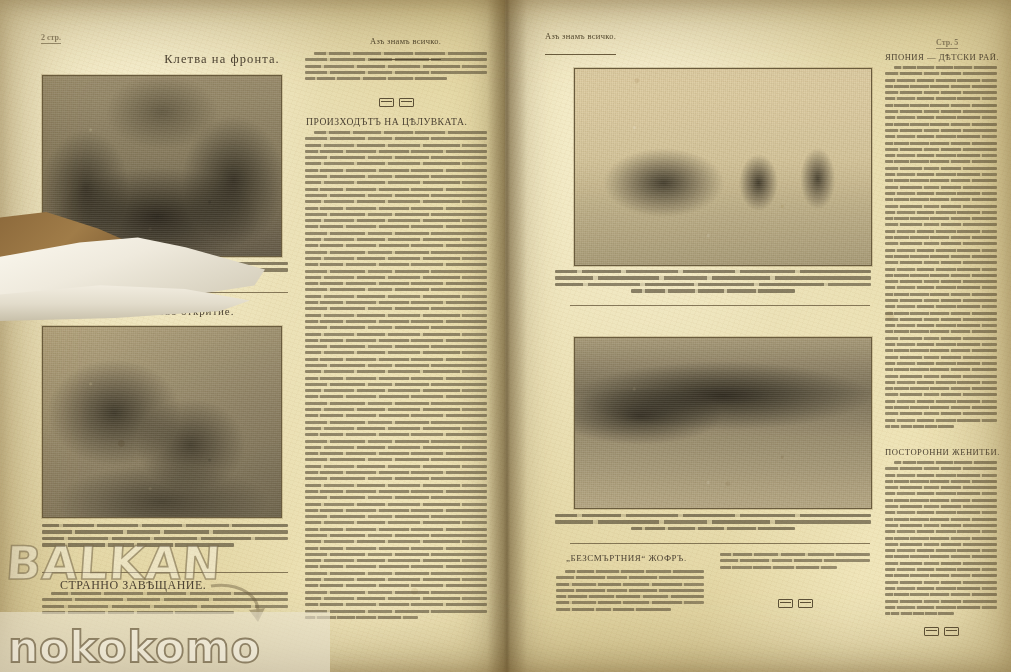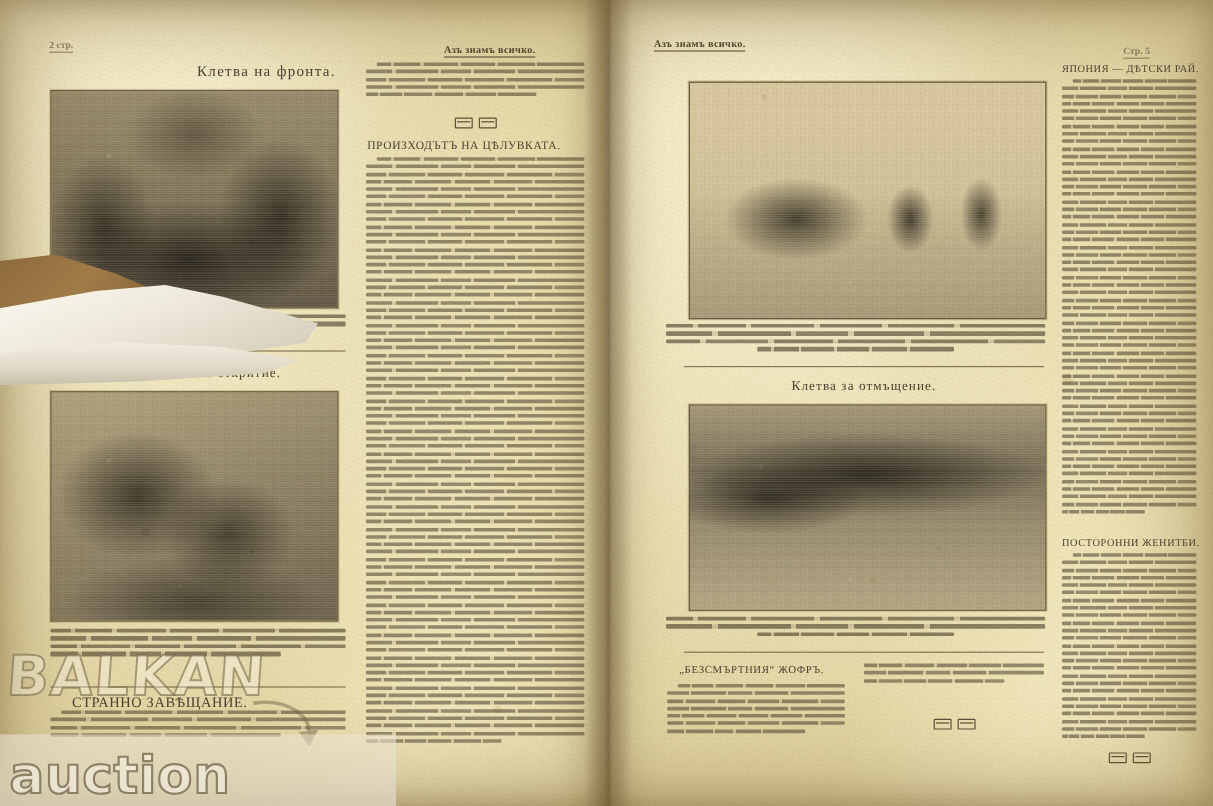--- a/index.html
+++ b/index.html
@@ -41,23 +41,23 @@
       radial-gradient(circle at 72% 72%, rgba(150,115,60,.25) 0 2px, rgba(0,0,0,0) 3px),
       repeating-linear-gradient(17deg, rgba(160,130,70,.10) 0 1px, rgba(0,0,0,0) 1px 4px),
       repeating-linear-gradient(-71deg, rgba(160,130,70,.08) 0 1px, rgba(0,0,0,0) 1px 5px);
   }
   .edge-dark{
     position:absolute;inset:0;pointer-events:none;
     box-shadow: inset 0 0 70px 14px rgba(110,85,40,.40), inset 0 0 22px 2px rgba(120,95,45,.30);
   }
 
   .run{
-    position:absolute;font-family:"Liberation Serif",serif;font-weight:bold;
+    position:absolute;font-family:"Liberation Serif",serif;font-weight:normal;
     font-size:8.5px;letter-spacing:.3px;color:#50462f;white-space:nowrap;
-    border-bottom:1px solid #6a5c3f;padding-bottom:1px;
+    border-bottom:1px solid #6a5c3f;padding-bottom:13px;
   }
   .folio{
     position:absolute;font-size:8px;font-weight:bold;color:#6d6149;white-space:nowrap;
     border-bottom:1px solid #7d7154;padding-bottom:1px;opacity:.75;
   }
 
   
   .headline{
     position:absolute;text-align:center;font-size:12.5px;color:#4b4132;
     letter-spacing:1.1px;white-space:nowrap;
@@ -404,21 +404,20 @@
   <div class="colblock caption" style="left:555px;top:270px;width:316px;">
     <div class="tline"></div>
     <div class="tline v2"></div>
     <div class="tline v3"></div>
     <div class="tline center"></div>
   </div>
   <div style="position:absolute;left:555px;top:270px;width:316px;height:16px;font-size:0;overflow:hidden">Англичанитѣ сѫ въ Руссия като въ завладѣна страна. Английски офицери, начело на патрули отъ английски войници, съ револвери въ рѫка събиратъ разбѣгалитѣ се при германскитѣ атаки руски войници. Горната снимка дава такава една сцена.</div>
 
   <div class="rule" style="left:570px;top:305px;width:300px;"></div>
 
-  <div class="headline small" style="left:600px;top:316px;width:240px;">Клетва за отмъщение.</div>
 
   <div class="photo" style="left:574px;top:337px;width:296px;height:170px;">
     <div class="plate plate-oath"></div>
     <div class="halftone"></div>
     <div class="photo-noise"></div>
   </div>
 
   <div class="colblock caption" style="left:555px;top:514px;width:316px;">
     <div class="tline"></div>
     <div class="tline v2"></div>
@@ -560,15 +559,15 @@
     <div class="tear-white"></div>
     <div class="tear-white2"></div>
   </div>
 
   <div class="wm wm-balkan">BALKAN</div>
   <svg class="wm-arrow" viewBox="0 0 64 46">
     <path d="M6 6 C 34 2, 58 16, 52 38" fill="none" stroke="rgba(112,98,68,.85)" stroke-width="3"></path>
     <path d="M44 30 L 53 42 L 60 28 Z" fill="rgba(112,98,68,.85)"></path>
   </svg>
   <div class="wm-strip"></div>
-  <div class="wm wm-nokokomo">auction</div>
+  <div class="wm wm-nokokomo">nokokomo</div>
 
 </div>
 
 </body></html>

